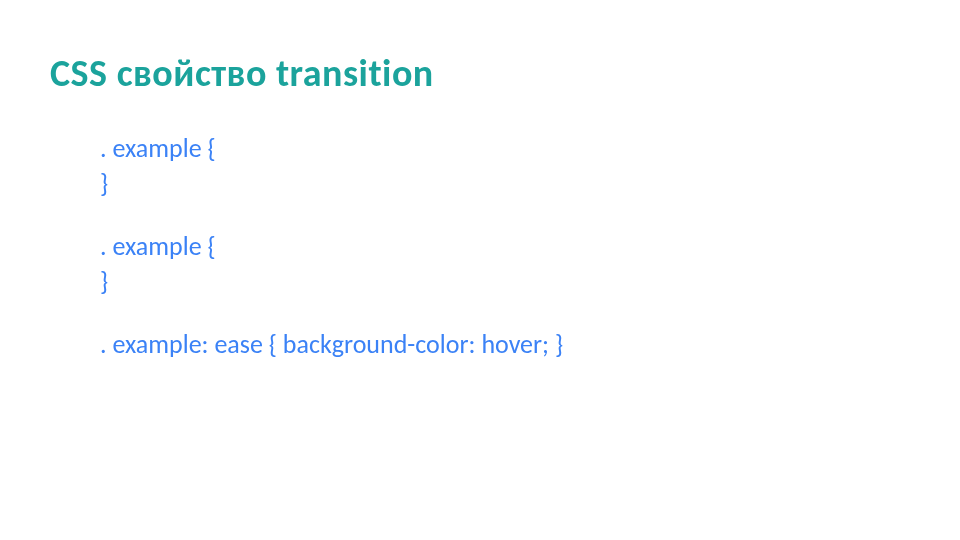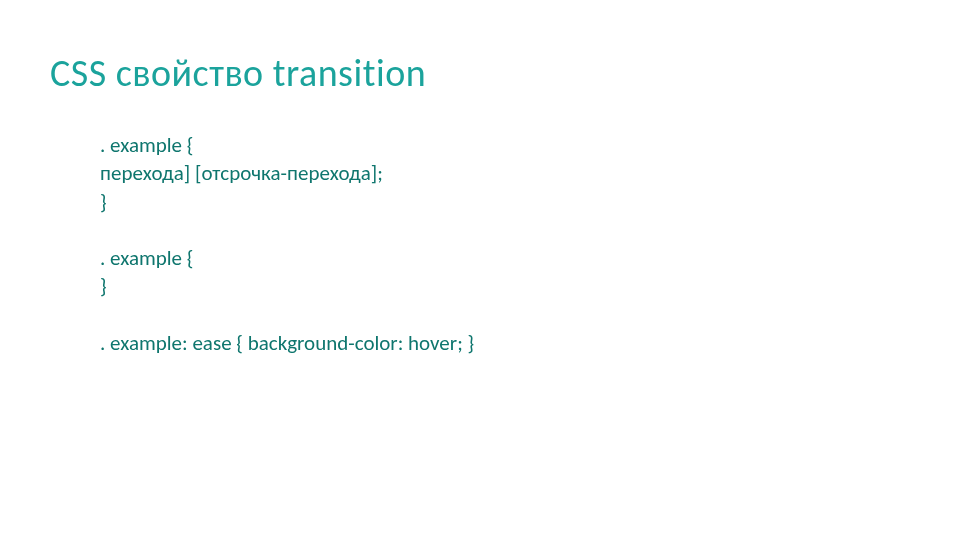--- a/index.html
+++ b/index.html
@@ -6,45 +6,42 @@
     body {
       width: 960px;
       height: 540px;
       background: #ffffff;
       font-family: "Segoe UI", "Calibri", Arial, sans-serif;
       padding: 50px 60px 0 50px;
       color: #3f3f3f;
     }
     .title {
       font-size: 38px;
-      font-weight: 400;
+      font-weight: 700;
       color: #1ba39c;
       margin-bottom: 35px;
       letter-spacing: 0.5px;
     }
     .code-block {
-      font-size: 21px;
+      font-size: 26px;
       line-height: 1.35;
-      color: #0f766e;
+      color: #3b82f6;
       padding-left: 50px;
       margin-bottom: 28px;
     }
     .indent { display: inline-block; width: 40px; }
   </style>
 </head>
 <body>
 
 <h1 class="title">CSS свойство transition</h1>
 
 <div class="code-block">
   <div>
     <span>. </span><span>example</span><span> {</span>
-  </div>
-  <div>
-    <span>перехода] [отсрочка-перехода]; </span>
   </div>
   <div>
     <span>}</span>
   </div>
 </div>
 
 <div class="code-block">
   <div>
     <span>. </span><span>example</span><span> {</span>
   </div>

